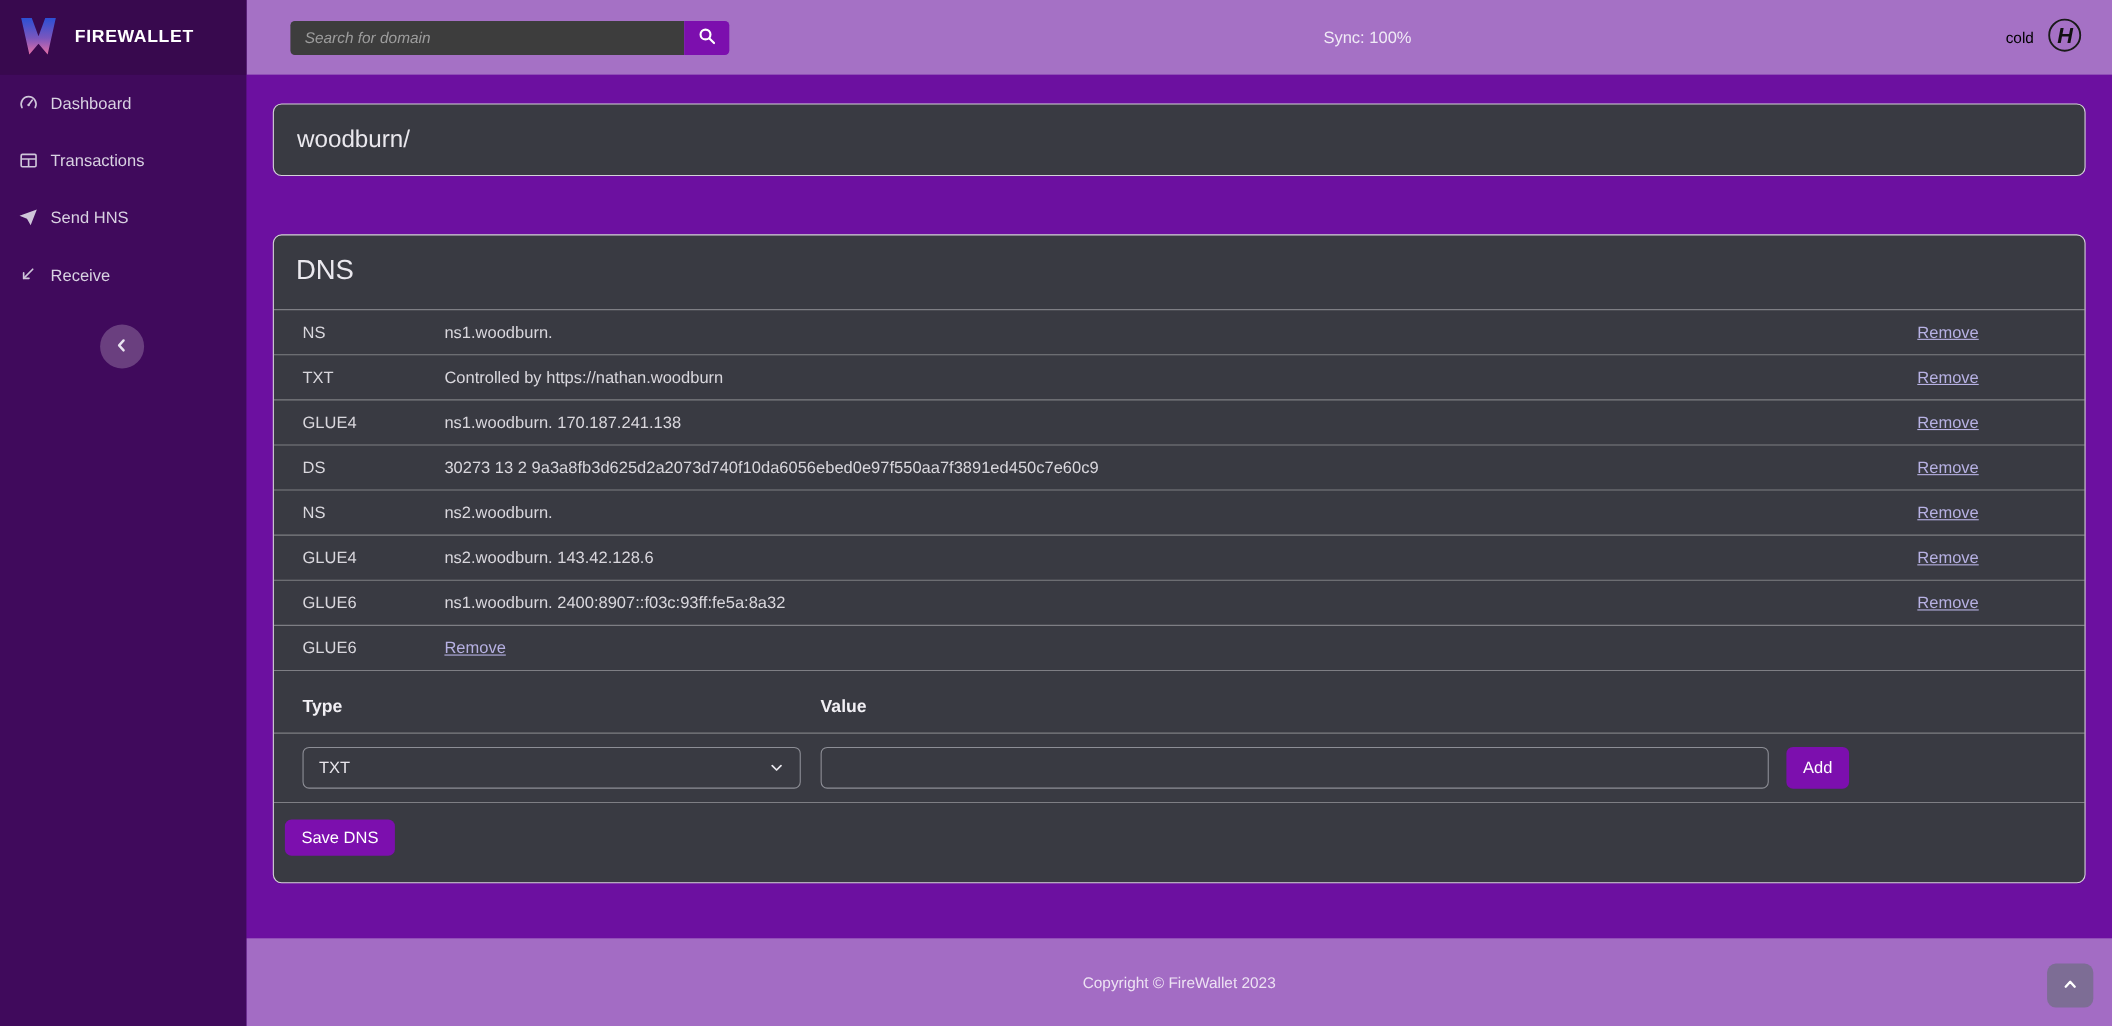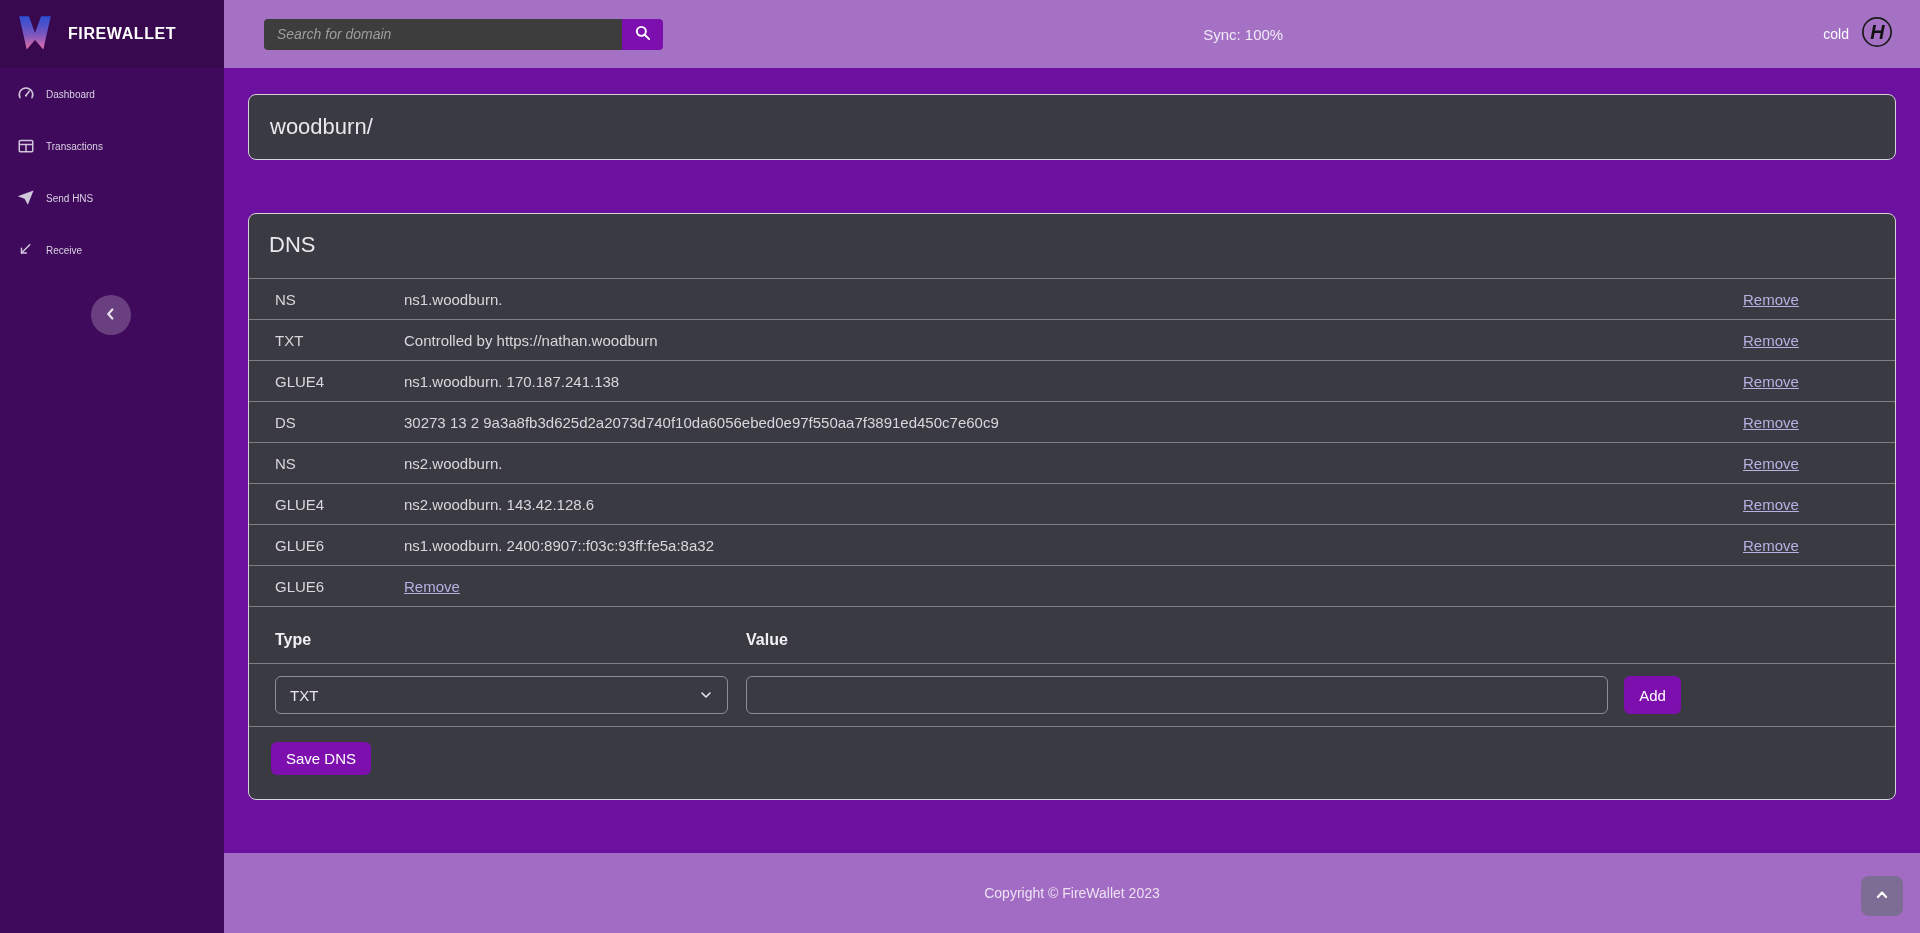--- a/index.html
+++ b/index.html
@@ -10,48 +10,48 @@
     background:#6c10a0;
   }
   .app { display:flex; width:1920px; height:933px; position:relative; }
 
   
   .sidebar { width:224px; flex-shrink:0; background:#400a5c; position:relative; }
   .brand { height:68px; background:#38094e; display:flex; align-items:center; padding:0 14px; gap:12px; }
   .brand-name { color:#ffffff; font-weight:bold; font-size:16px; letter-spacing:.6px; }
   .nav { padding-top:0; }
   .nav-item { display:flex; align-items:center; gap:11px; height:52px; padding:0 17px;
-              color:#d9d2e2; font-size:10px; cursor:pointer; }
+              color:#d9d2e2; font-size:15px; cursor:pointer; }
   .nav-icon { width:18px; height:18px; flex-shrink:0; display:flex; align-items:center; justify-content:center; }
   .collapse-btn { position:absolute; left:91px; top:295px; width:40px; height:40px; border-radius:50%;
                   background:rgba(255,255,255,.22); border:none; cursor:pointer;
                   display:flex; align-items:center; justify-content:center; }
 
   
   .main { flex:1; display:flex; flex-direction:column; min-width:0; }
 
   .topbar { height:68px; flex-shrink:0; background:#a571c5; display:flex; align-items:center; padding:0 27px 0 40px; }
   .search { display:flex; height:31px; width:399px; flex-shrink:0; }
   .search-input { width:358px; height:31px; background:#3d3d3d; border:none; outline:none;
                   color:#0ea5e9; padding:0 13px; font-size:14px; border-radius:4px 0 0 4px;font-style:italic; }
   .search-input::placeholder { color:#9d9d9d; }
   .search-btn { width:41px; height:31px; background:#7c0fae; border:none; border-radius:0 4px 4px 0;
                 display:flex; align-items:center; justify-content:center; cursor:pointer; }
   .sync { margin:12px auto; color:#f0eaf6; font-size:15px; }
   .wallet { display:flex; align-items:center; gap:12px; }
-  .wallet-mode { color:#ffffff; font-size:14px; }
+  .wallet-mode { color:#000000; font-size:14px; }
 
   .content { flex:1; background:#6c10a0; padding:26px 24px 0; }
 
   .panel { background:#393a42; border:1.5px solid #d5d2d8; border-radius:8px; }
   .domain-panel { height:66px; display:flex; align-items:center; padding:16px 21px;
                   color:#eae8ee; font-size:22px; }
 
   .dns-panel { margin-top:53px; }
-  .dns-title { font-size:22px; color:#eae8ee; padding:18px 20px 20px;
+  .dns-title { font-size:25px; color:#eae8ee; padding:18px 20px 20px;
                border-bottom:1px solid rgba(255,255,255,.35); }
   .dns-row { display:flex; align-items:center; height:41px;
              border-bottom:1px solid rgba(255,255,255,.35); font-size:15px; color:#d9d7dd; }
   .cell-type  { flex:0 0 155px; padding-left:26px; }
   .cell-value { flex:1; min-width:0; white-space:nowrap; overflow:hidden; }
   .cell-action{ flex:0 0 152px; }
   .remove-link { color:#b7b1e3; font-size:15px; text-decoration:underline; cursor:pointer; }
 
   .dns-form-header { display:flex; padding:24px 0 14px; border-bottom:1px solid rgba(255,255,255,.35);
                      font-weight:bold; color:#f2f0f5; font-size:16px; }
@@ -62,21 +62,21 @@
                   border-bottom:1px solid rgba(255,255,255,.35); }
   .select-wrap { position:relative; width:453px; }
   .type-select { appearance:none; -webkit-appearance:none; width:453px; height:38px;
                  background:transparent; border:1px solid #8d8e96; border-radius:6px;
                  color:#e8e6ec; font-size:15px; padding:0 36px 0 14px; cursor:pointer; }
   .select-chevron { position:absolute; right:14px; top:11px; pointer-events:none; }
   .value-input { width:862px; height:38px; margin-left:18px; background:transparent;
                  border:1px solid #8d8e96; border-radius:6px; color:#eeeeee; font-size:15px; padding:0 12px; }
   .add-btn { margin-left:16px; width:57px; height:38px; background:#7c0fae; color:#ffffff;
              border:none; border-radius:6px; font-size:15px; cursor:pointer; }
-  .save-row { padding:15px 0 24px 22px; }
+  .save-row { padding:15px 0 24px 10px; }
   .save-btn { background:#7c0fae; color:#ffffff; border:none; border-radius:6px;
               font-size:15px; padding:8px 15px; cursor:pointer; }
 
   .footer { height:80px; flex-shrink:0; background:#a36cc4; display:flex;
             align-items:center; justify-content:center; color:rgba(255,255,255,.8); font-size:14px; }
 
   .scroll-top { position:absolute; right:17px; bottom:17px; width:42px; height:40px;
                 border-radius:8px; background:#7d6d95; border:none; cursor:pointer;
                 display:flex; align-items:center; justify-content:center; }
 </style>

